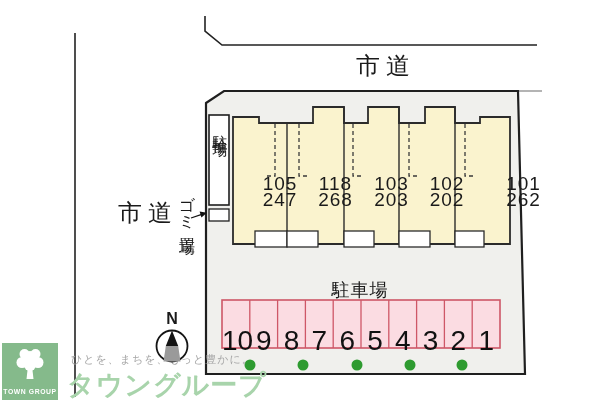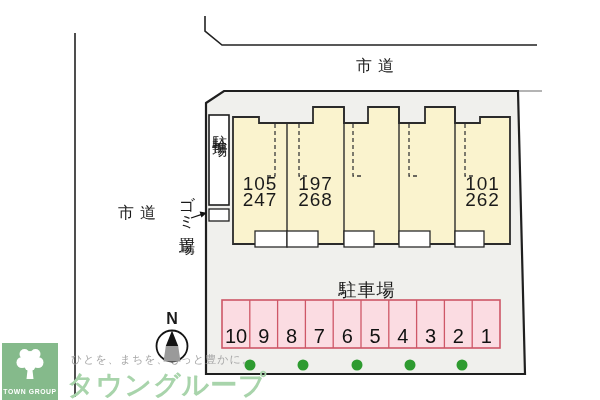--- a/index.html
+++ b/index.html
@@ -1,28 +1,28 @@
 <!DOCTYPE html>
 <html><head>
 <meta charset="utf-8">
 <style>
   html,body{margin:0;padding:0;background:#fff;}
   #stage{position:relative;width:600px;height:400px;background:#fff;overflow:hidden;
          font-family:"Liberation Sans","DejaVu Sans",sans-serif;}
   .layer{position:absolute;left:0;top:0;width:600px;height:400px;}
   .lbl{position:absolute;color:#1a1a1a;white-space:nowrap;
        font-family:"Liberation Sans","DejaVu Sans",sans-serif;}
-  .road-lbl{font-size:16px;letter-spacing:6px;line-height:22px;}
+  .road-lbl{font-size:24px;letter-spacing:6px;line-height:22px;}
   .vert{writing-mode:vertical-rl;text-orientation:upright;}
   .bike-lbl{left:211px;top:122px;font-size:15px;letter-spacing:4px;line-height:18px;}
   .gomi-lbl{left:178px;top:185px;font-size:16px;letter-spacing:2px;line-height:18px;}
-  .unit-lbl{top:176px;text-align:center;font-size:19px;line-height:15.5px;letter-spacing:1px;}
+  .unit-lbl{top:176px;text-align:center;font-size:19px;line-height:15.5px;letter-spacing:1px;margin-left:20px;}
   .unit-lbl span{display:block;}
-  .pk-lbl{left:331px;top:278px;width:72px;text-align:center;font-size:18px;letter-spacing:1px;}
-  .stall-num{position:absolute;top:325px;width:28px;text-align:center;font-size:20px;color:#111;}
+  .pk-lbl{left:324px;top:278px;width:72px;text-align:center;font-size:18px;letter-spacing:1px;}
+  .stall-num{position:absolute;top:325px;width:28px;text-align:center;font-size:28px;color:#111;}
   .n-lbl{left:163px;top:310px;width:18px;text-align:center;font-size:16px;font-weight:bold;}
   .tagline{left:71px;top:352px;font-size:11px;color:#A6A6A6;letter-spacing:1px;}
   .brand-text{left:67px;top:367px;font-size:27px;font-weight:bold;color:#A8D4AB;letter-spacing:1px;}
   .logo-box-lbl{left:2px;top:388px;width:56px;text-align:center;font-size:6.8px;font-weight:bold;
                 color:#fff;letter-spacing:0.6px;}
 </style>
 </head>
 <body>
 
 <div id="stage">
@@ -109,24 +109,32 @@
   <div class="lbl road-lbl" style="left:118px;top:202px;">市道</div>
 
   <div class="lbl vert bike-lbl">駐輪場</div>
   <div class="lbl vert gomi-lbl">ゴミ置場</div>
 
   <div class="lbl unit-lbl" style="left:233px;width:54px;">
     <span>105</span>
     <span>247</span>
   </div>
   <div class="lbl unit-lbl" style="left:287px;width:57px;">
-    <span>197</span>
+    <span>118</span>
     <span>268</span>
   </div>
-  <div class="lbl unit-lbl" style="left:455px;width:55px;">
+  <div class="lbl unit-lbl" style="left:344px;width:55px;">
+    <span>103</span>
+    <span>203</span>
+  </div>
+  <div class="lbl unit-lbl" style="left:399px;width:56px;">
+    <span>102</span>
+    <span>202</span>
+  </div>
+  <div class="lbl unit-lbl" style="left:476px;width:55px;">
     <span>101</span>
     <span>262</span>
   </div>
 
   <div class="lbl pk-lbl">駐車場</div>
 
   <div class="stall-num" style="left:222px;">10</div>
   <div class="stall-num" style="left:249.8px;">9</div>
   <div class="stall-num" style="left:277.6px;">8</div>
   <div class="stall-num" style="left:305.4px;">7</div>

